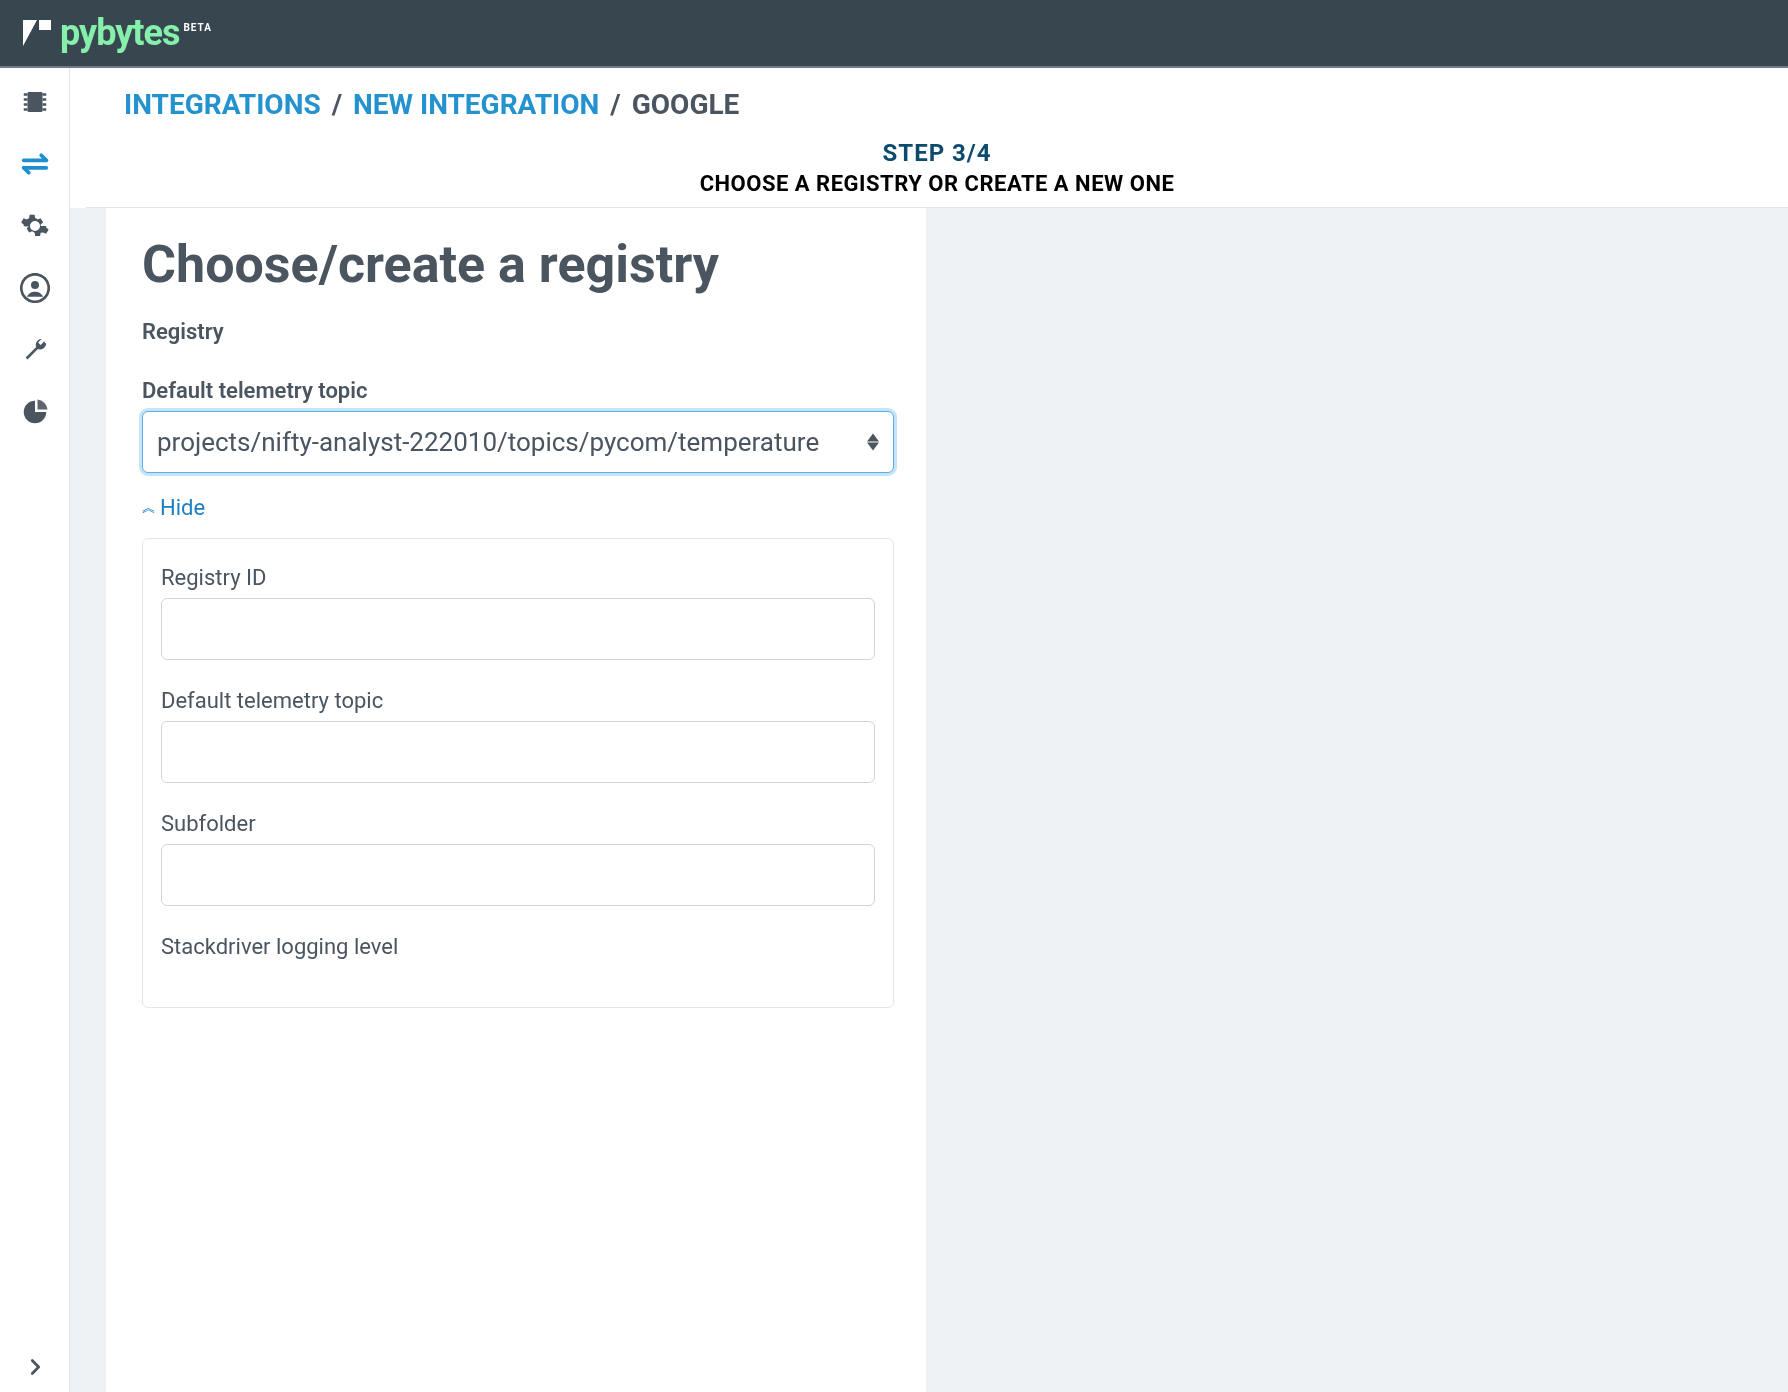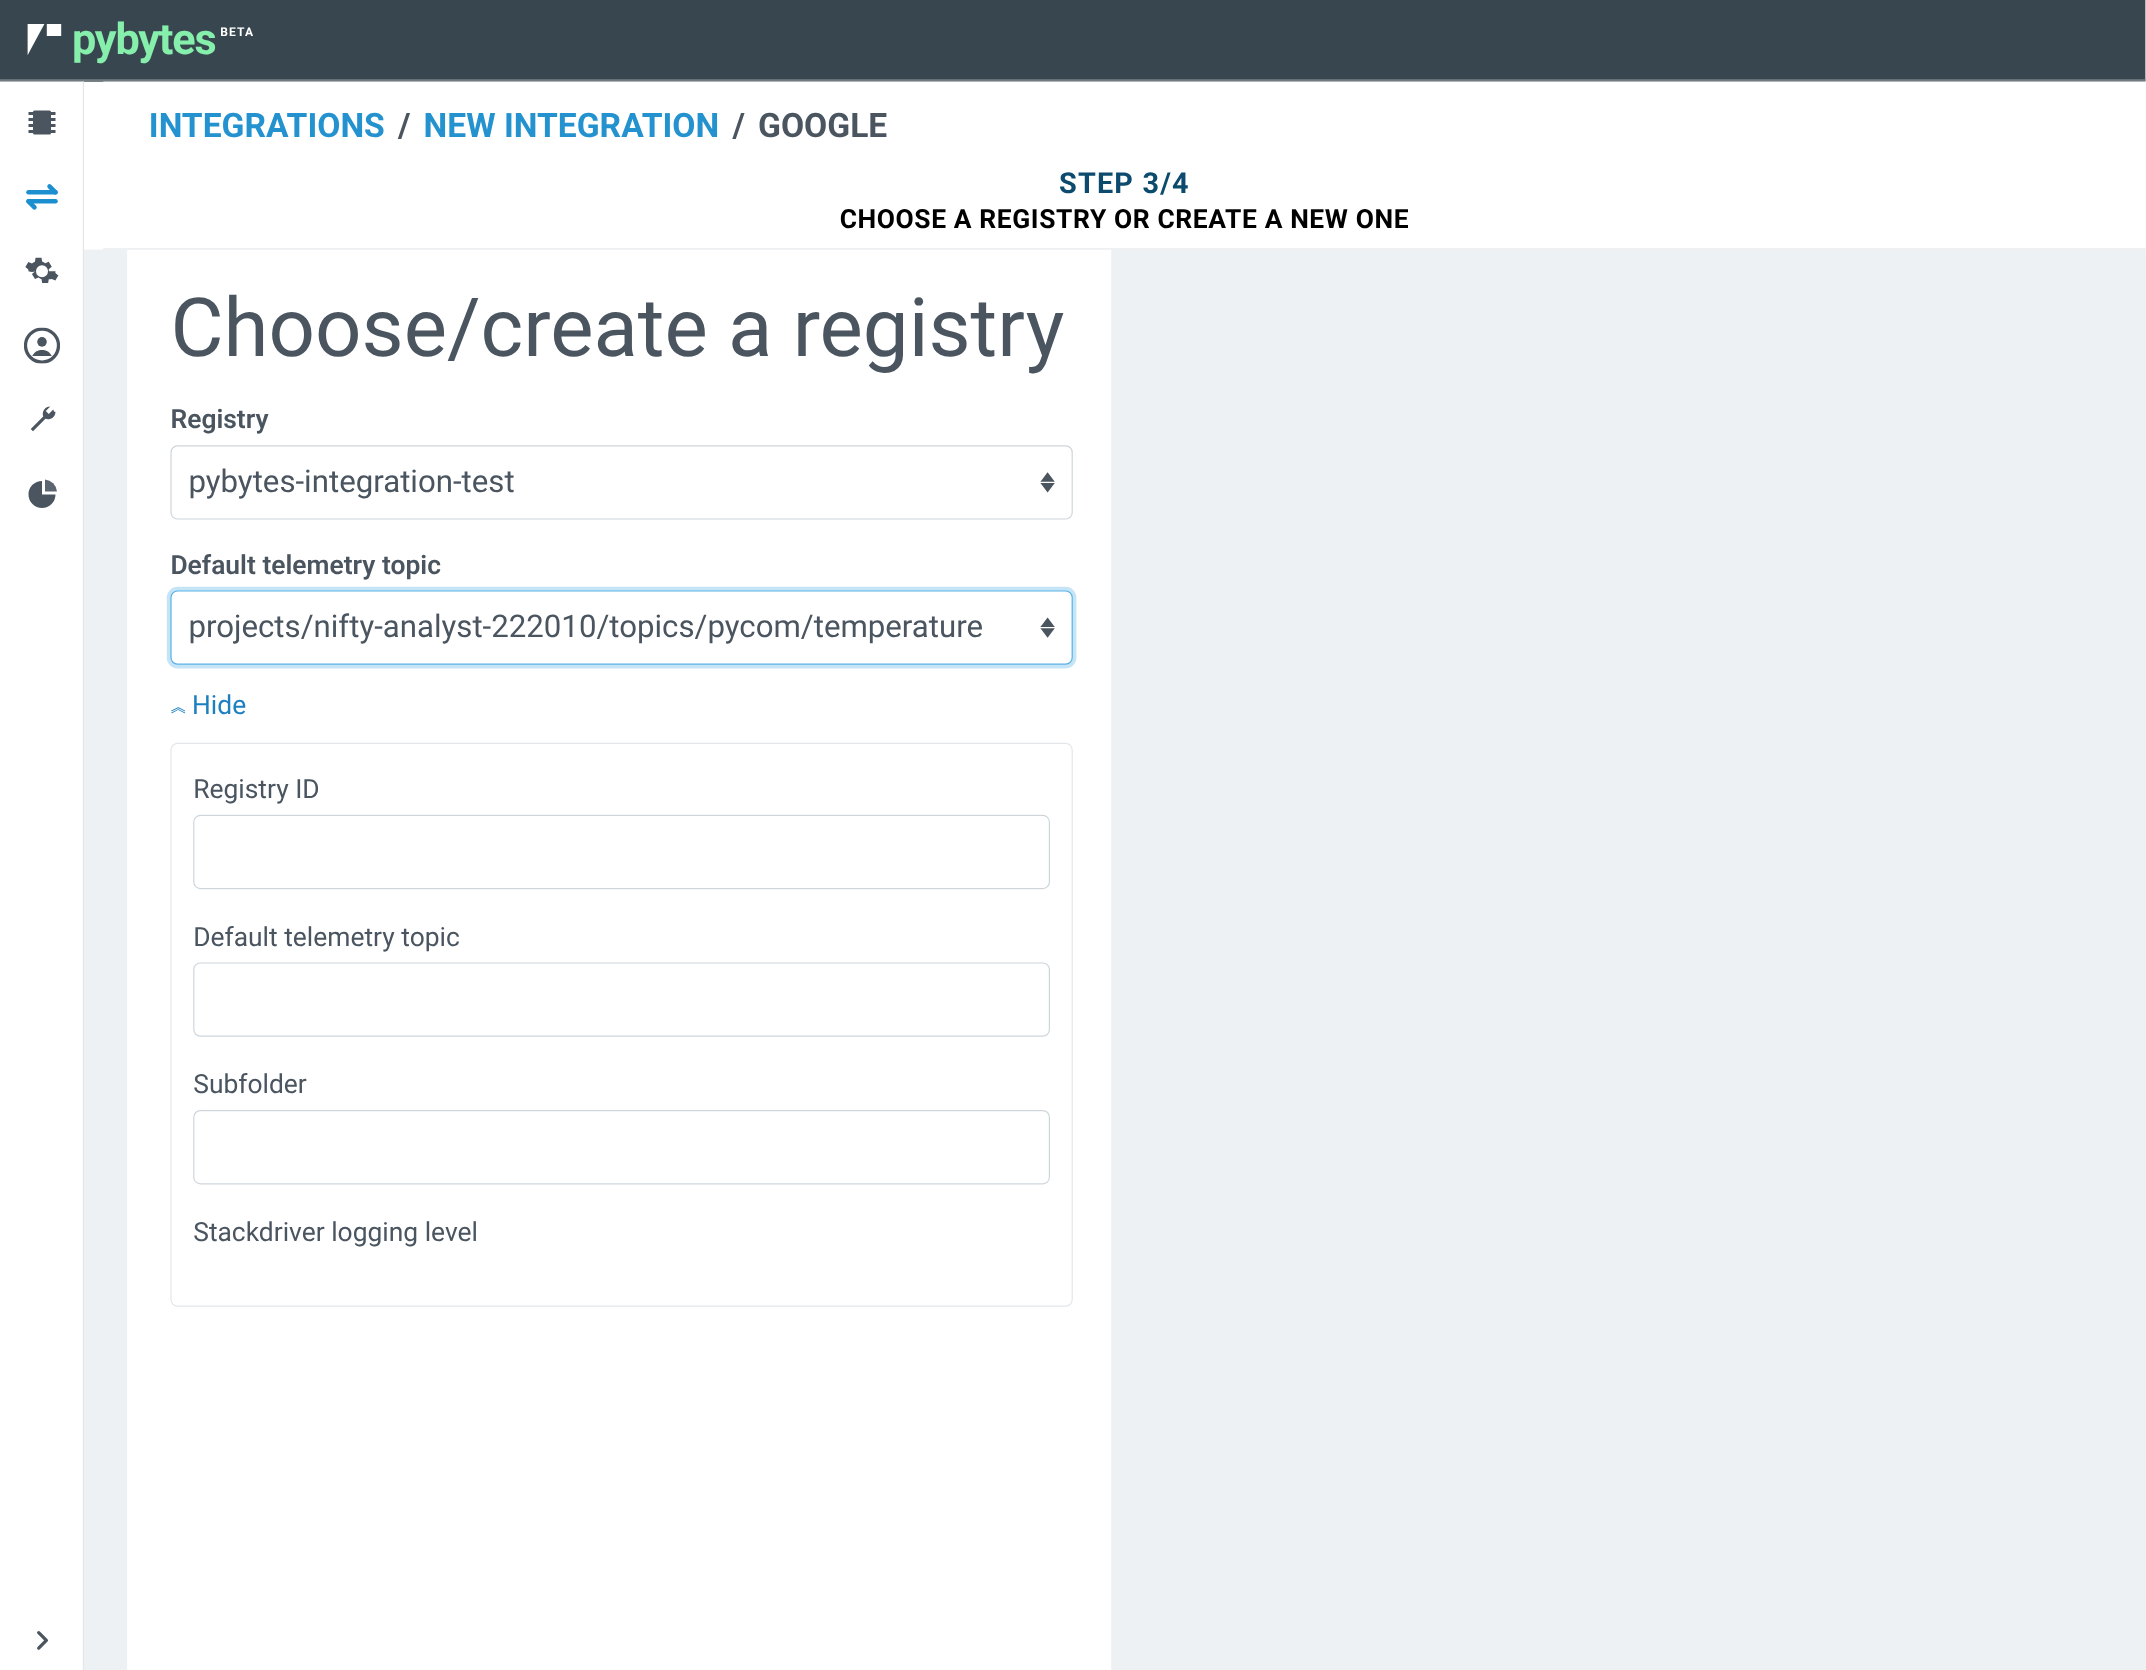--- a/index.html
+++ b/index.html
@@ -57,21 +57,21 @@
 
   
   .content-wrap {
     position:absolute; top:208px; left:70px; right:0; bottom:0;
     background:#eef1f3; overflow:auto;
   }
   .panel {
     background:#fff; width:820px; min-height:100%; padding:26px 32px 40px 36px;
     margin-left:36px;
   }
-  .panel h1 { font-size:68px; font-weight:400; color:#4a5560; margin-bottom:24px; }
+  .panel h1 { font-size:52px; font-weight:700; color:#4a5560; margin-bottom:24px; }
   .field-label { font-size:22px; font-weight:600; color:#4a5560; margin-bottom:8px; display:block;}
   .select {
     position:relative; width:100%; height:62px; border:1px solid #cfd6db; border-radius:6px;
     display:flex; align-items:center; padding:0 44px 0 14px; font-size:26px; color:#4a5560;
     background:#fff; cursor:pointer;
   }
   .select.active { border:1px solid #58b1e6; box-shadow:0 0 0 3px rgba(88,177,230,0.35); }
   .select .caret {
     position:absolute; right:14px; top:50%; transform:translateY(-50%);
     display:flex; flex-direction:column; gap:1px;
@@ -169,27 +169,20 @@
     <div class="step-num">STEP 3/4</div>
     <div class="step-desc">CHOOSE A REGISTRY OR CREATE A NEW ONE</div>
   </div>
 </div>
 
 <div class="content-wrap">
   <div class="panel">
     <h1>Choose/create a registry</h1>
 
     <label class="field-label">Registry</label>
-    <div class="select">
-      <span>pybytes-integration-test</span>
-      <span class="caret">
-          <span class="up"></span>
-          <span class="down"></span>
-        </span>
-    </div>
 
     <div class="field-gap"></div>
 
     <label class="field-label">Default telemetry topic</label>
     <div class="select active">
       <span>projects/nifty-analyst-222010/topics/pycom/temperature</span>
       <span class="caret">
           <span class="up"></span>
           <span class="down"></span>
         </span>

